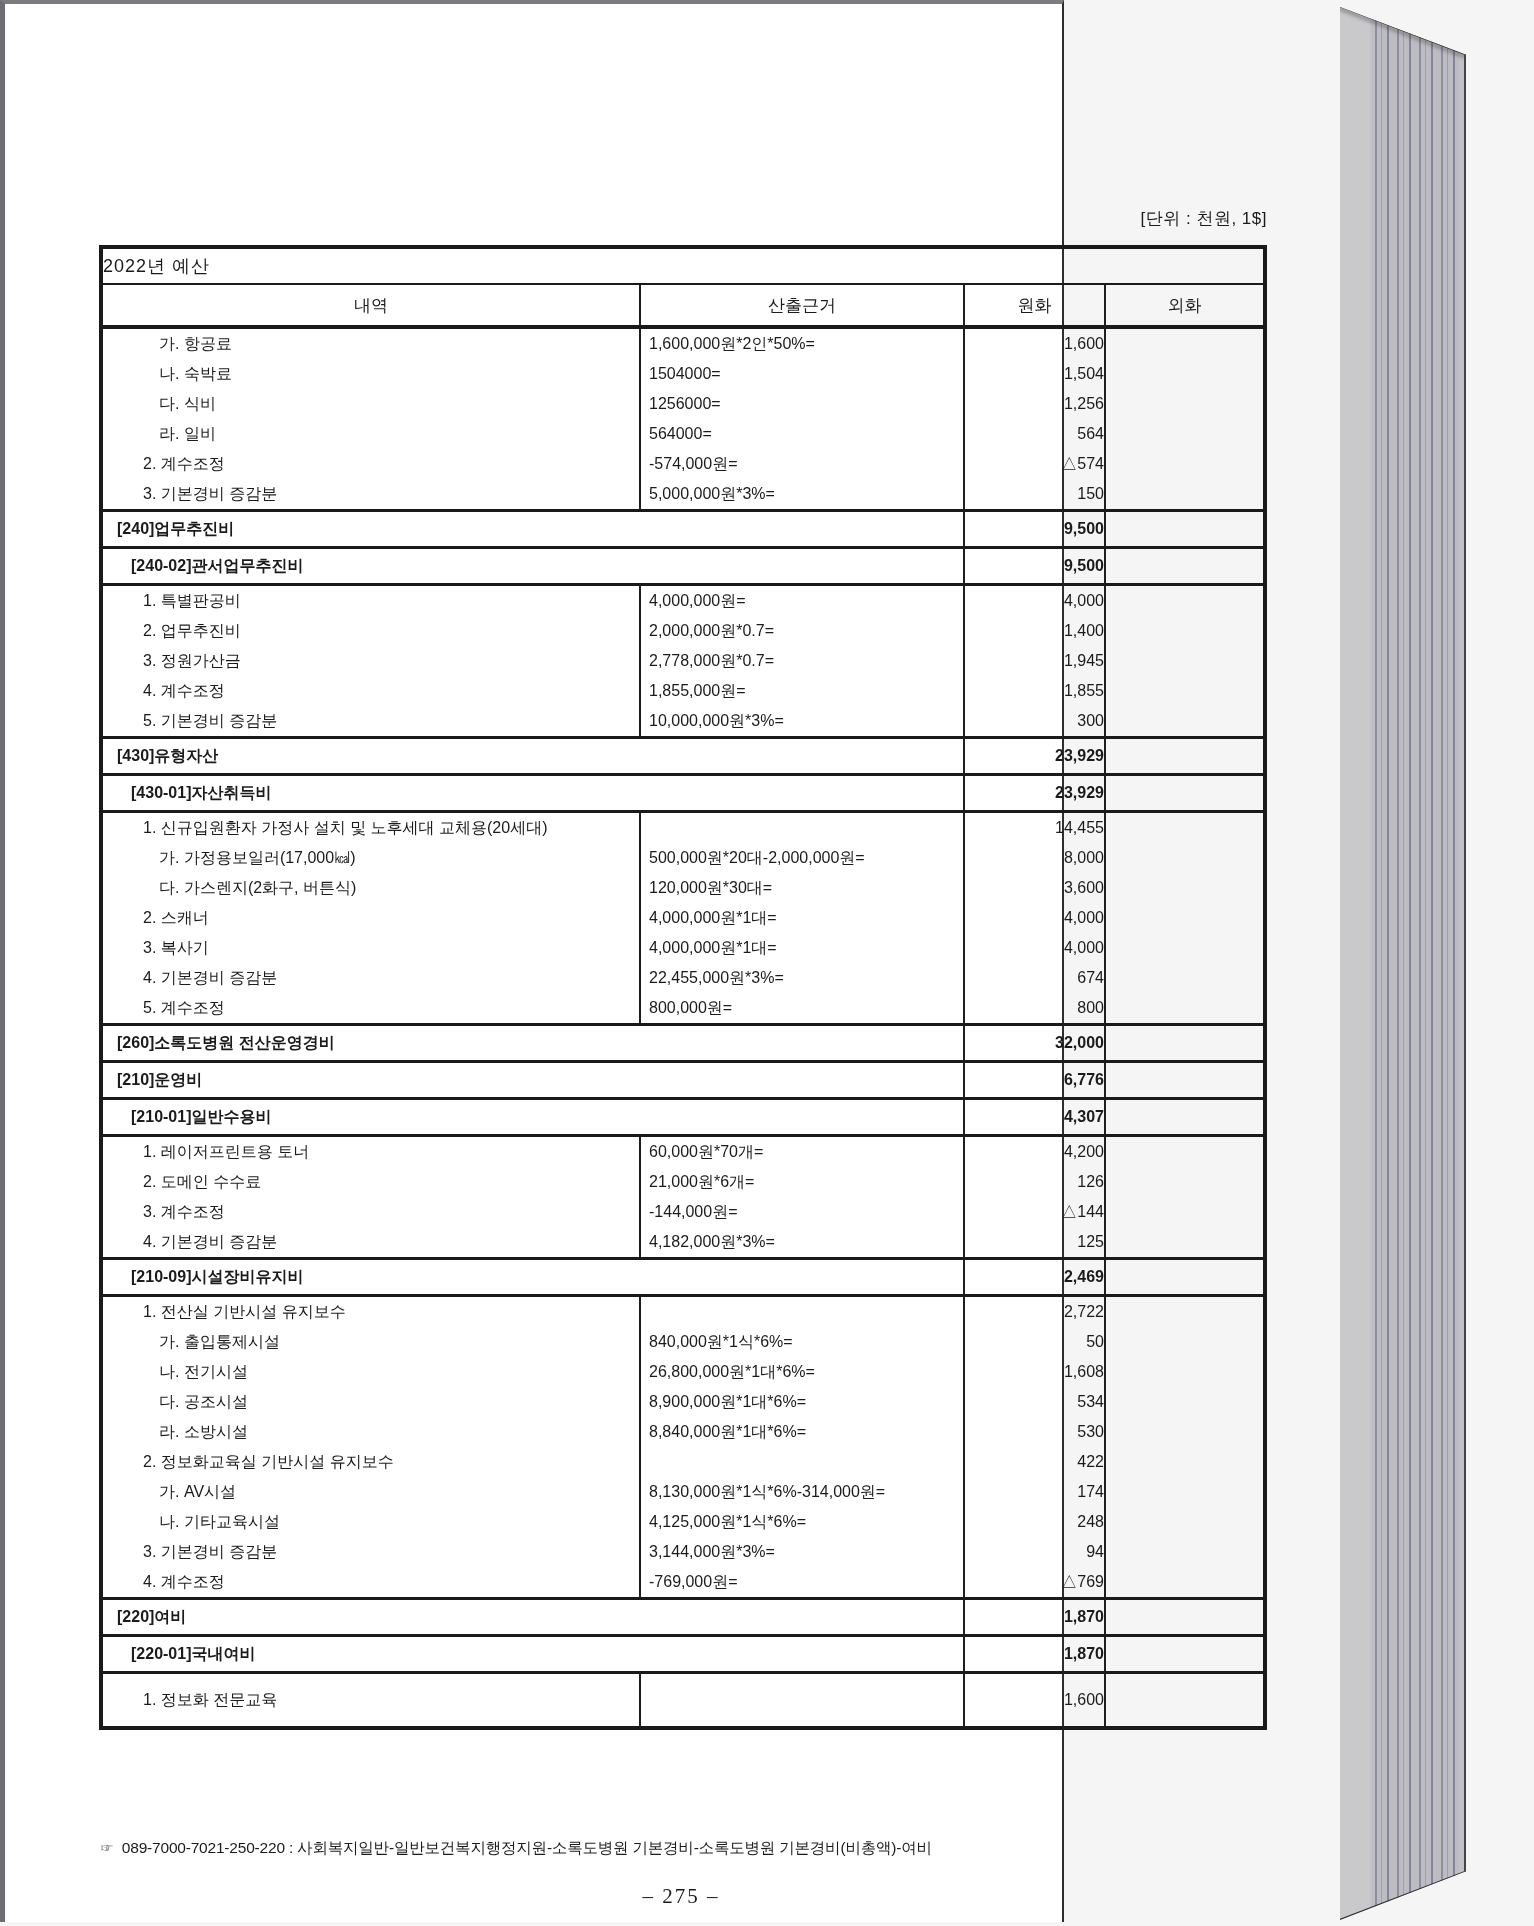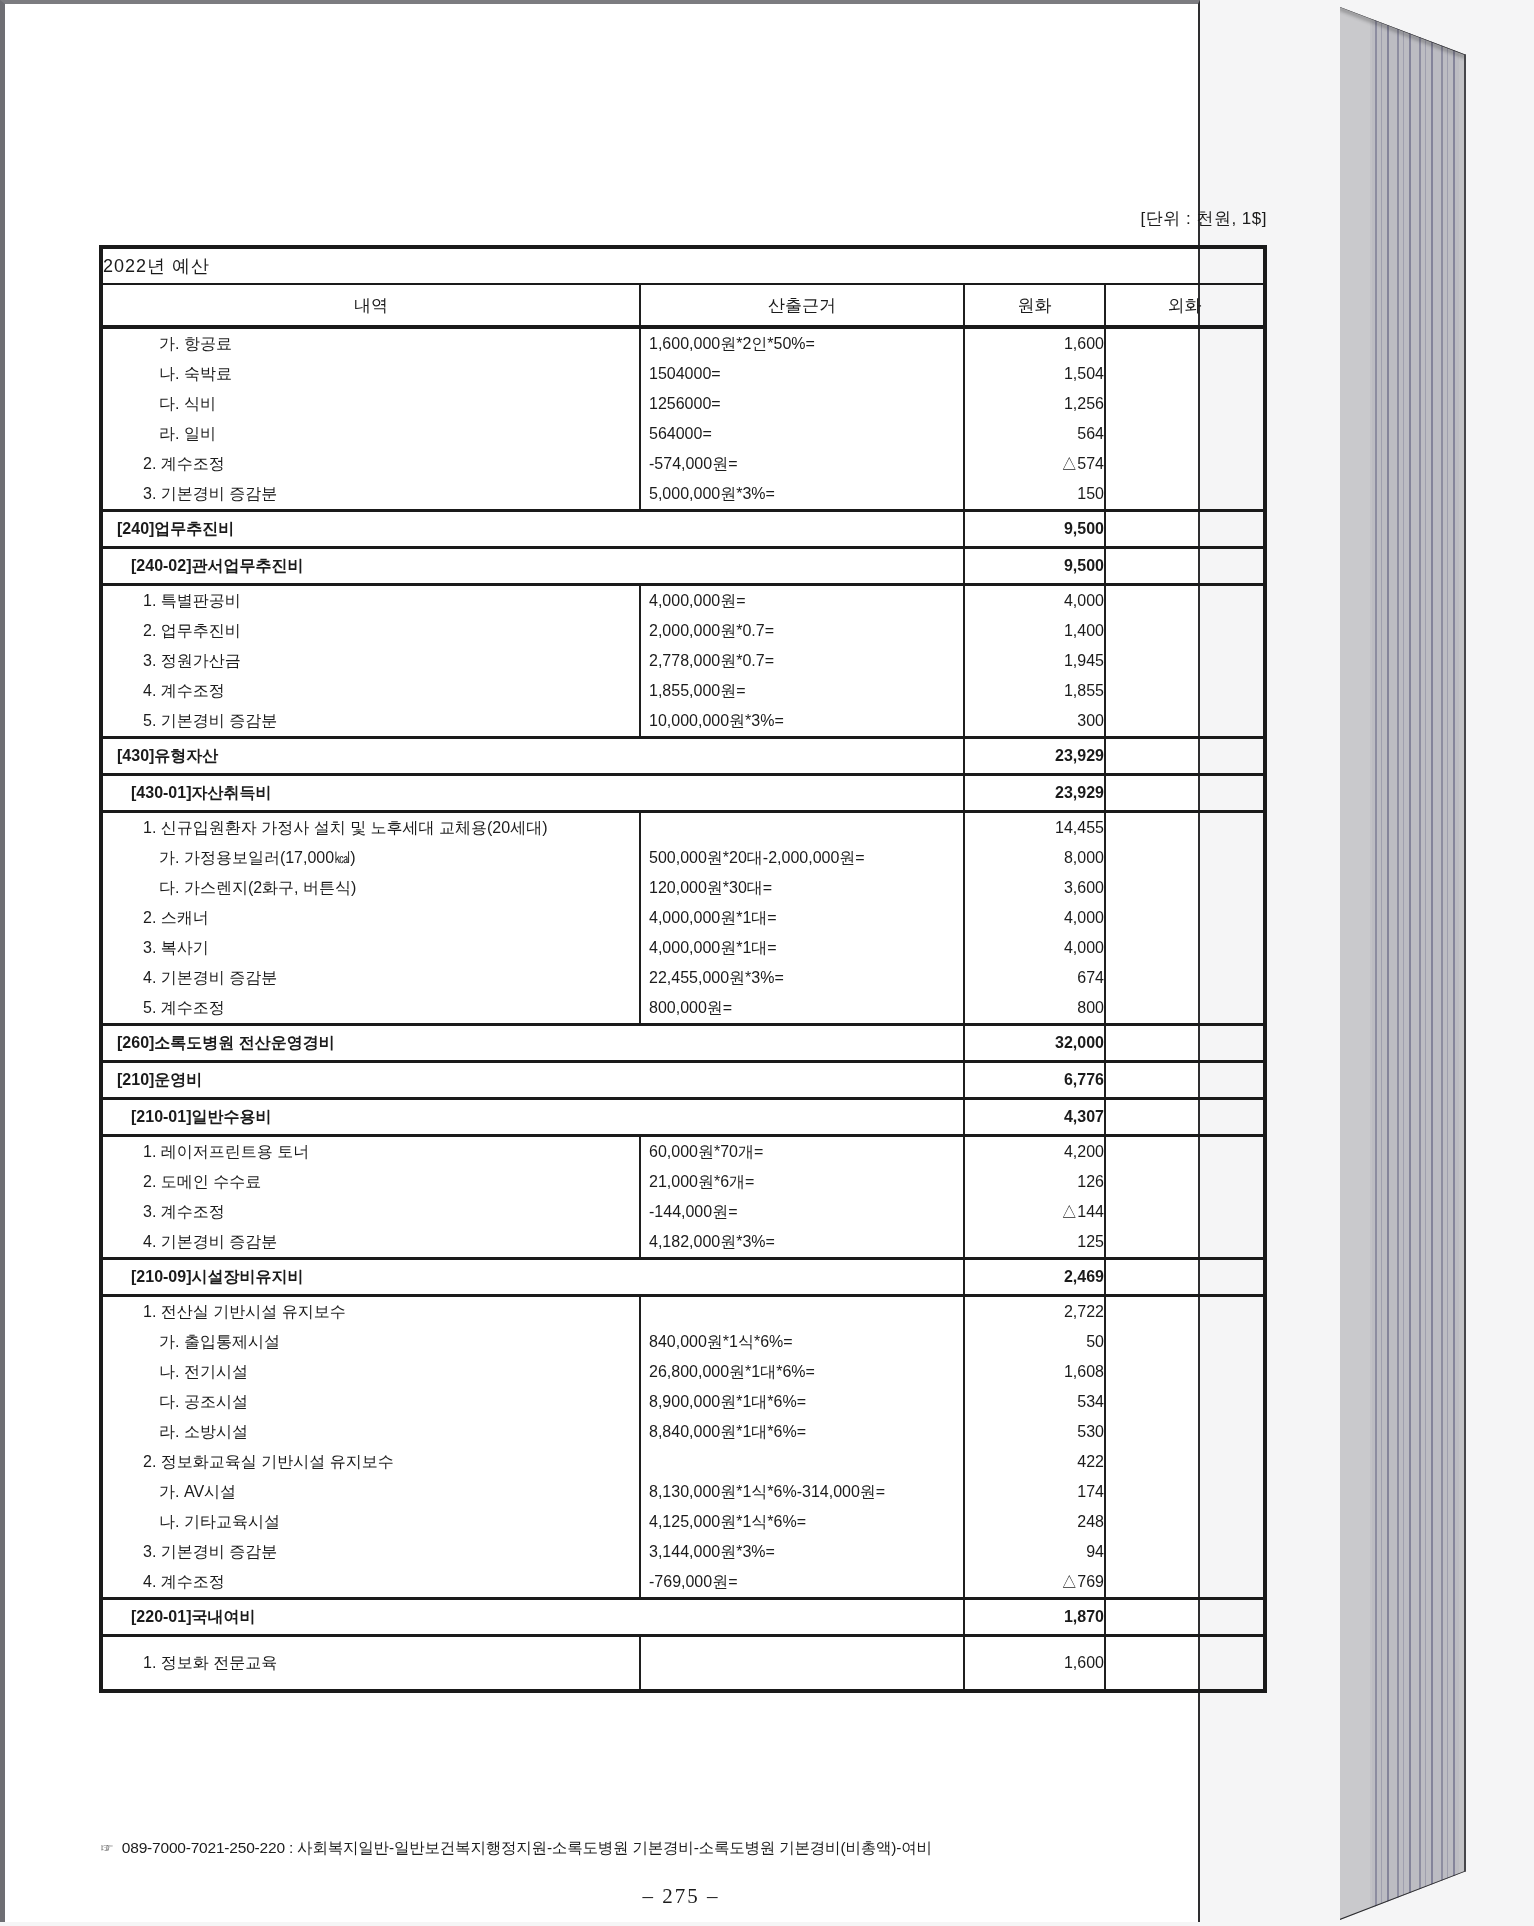--- a/index.html
+++ b/index.html
@@ -4,21 +4,21 @@
 <style>
   html,body{margin:0;padding:0;}
   body{
     width:1534px;height:1926px;position:relative;overflow:hidden;
     background:#f5f5f6;
     font-family:"Liberation Sans", sans-serif;
     color:#1b1b1b;
   }
   
   .sheet{
-    position:absolute;left:0;top:0;width:1200px;height:1922px;
+    position:absolute;left:0;top:0;width:1064px;height:1922px;
     background:#ffffff;
     border-top:4px solid #7c7c80;
     border-left:5px solid #6e6e73;
     border-right:2px solid #2e2e30;
     box-sizing:border-box;
   }
   
   .page-stack{
     position:absolute;left:1340px;top:4px;width:126px;height:1918px;
     background:linear-gradient(90deg,#c9c9cc 0 30px,#c2c2c6 30px 100%);
@@ -341,20 +341,25 @@
           <td class="c-basis">3,144,000원*3%=</td>
           <td class="c-krw">94</td>
           <td class="c-fx"></td>
         </tr>
         <tr class="item">
           <td class="c-label lvl1">4. 계수조정</td>
           <td class="c-basis">-769,000원=</td>
           <td class="c-krw">△769</td>
           <td class="c-fx"></td>
         </tr>
+        <tr class="section">
+          <td class="c-label" colspan="2">[220]여비</td>
+          <td class="c-krw">1,870</td>
+          <td class="c-fx"></td>
+        </tr>
         <tr class="subsection">
           <td class="c-label" colspan="2">[220-01]국내여비</td>
           <td class="c-krw">1,870</td>
           <td class="c-fx"></td>
         </tr>
         <tr class="item tall">
           <td class="c-label lvl1">1. 정보화 전문교육</td>
           <td class="c-basis"></td>
           <td class="c-krw">1,600</td>
           <td class="c-fx"></td>

